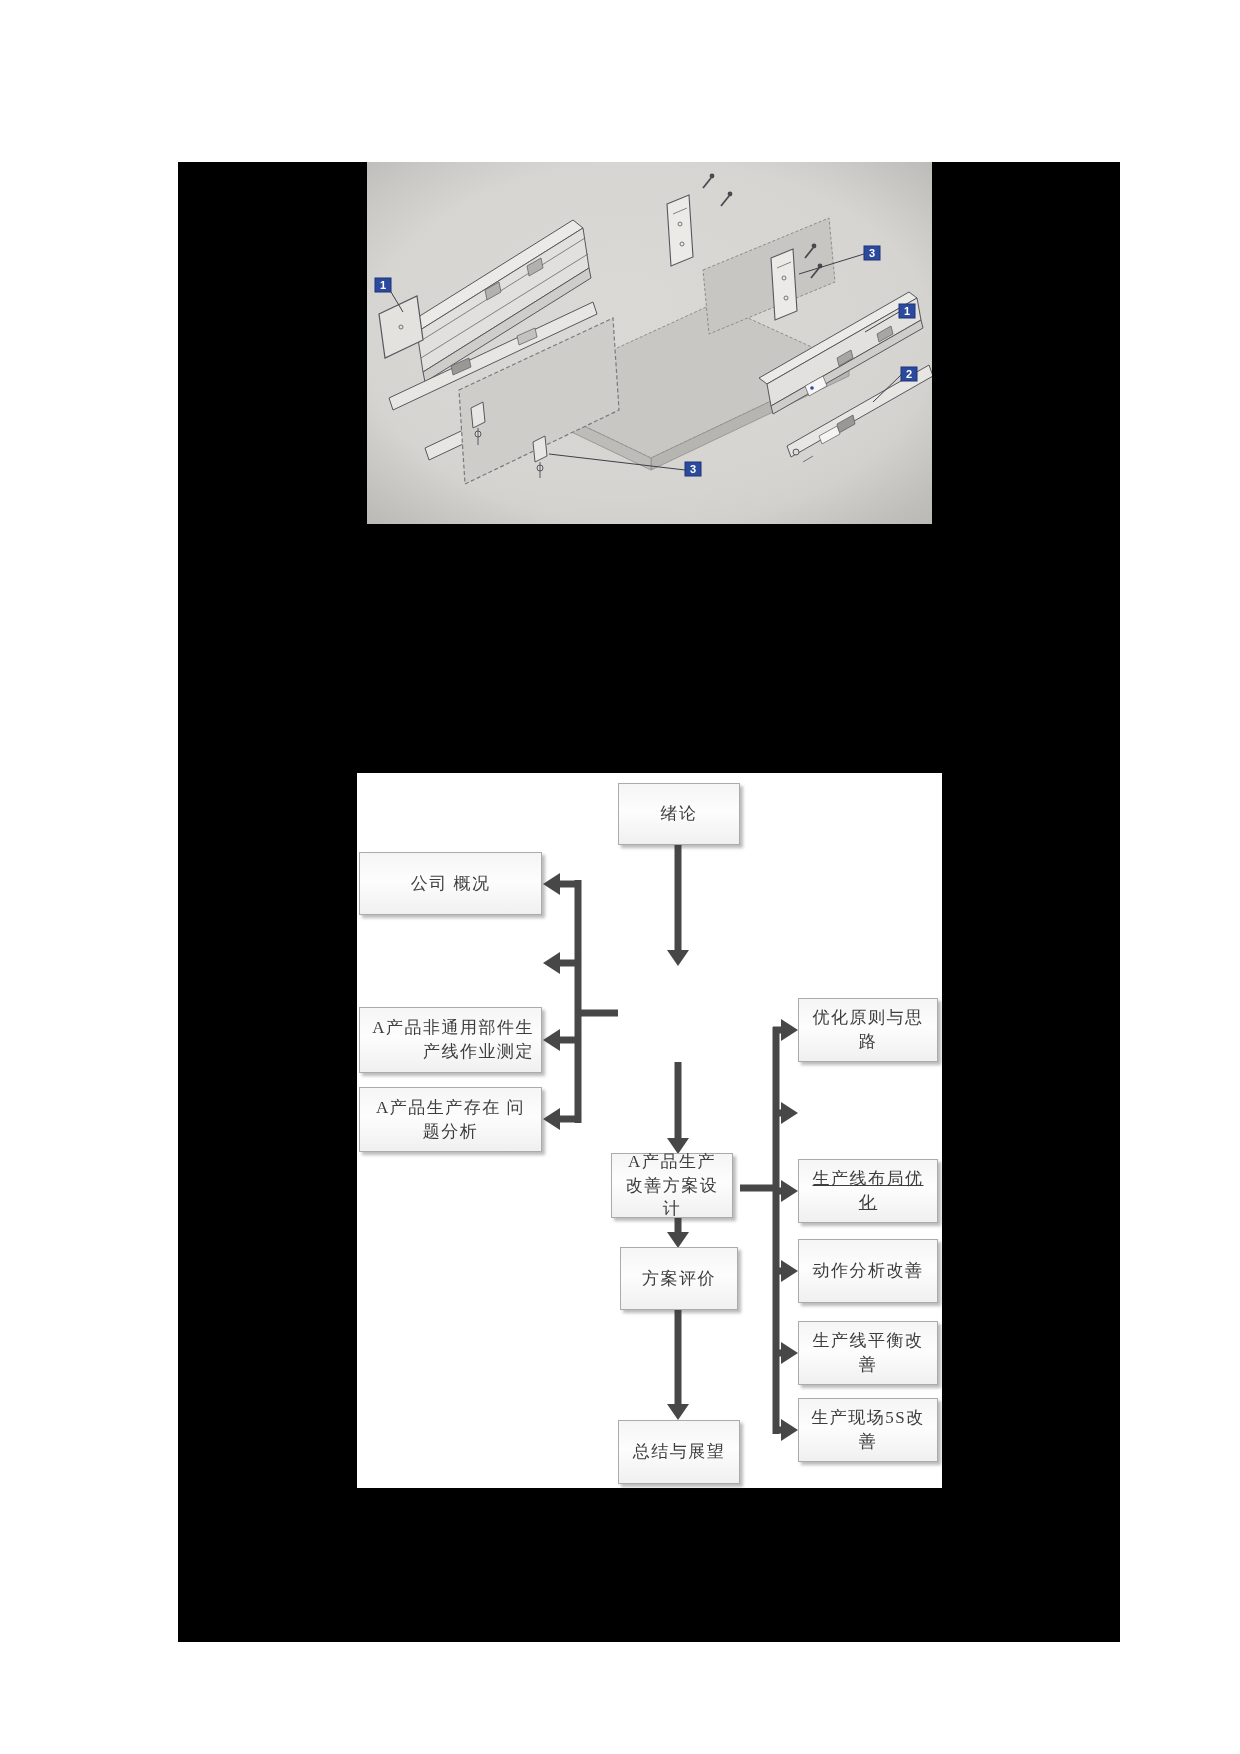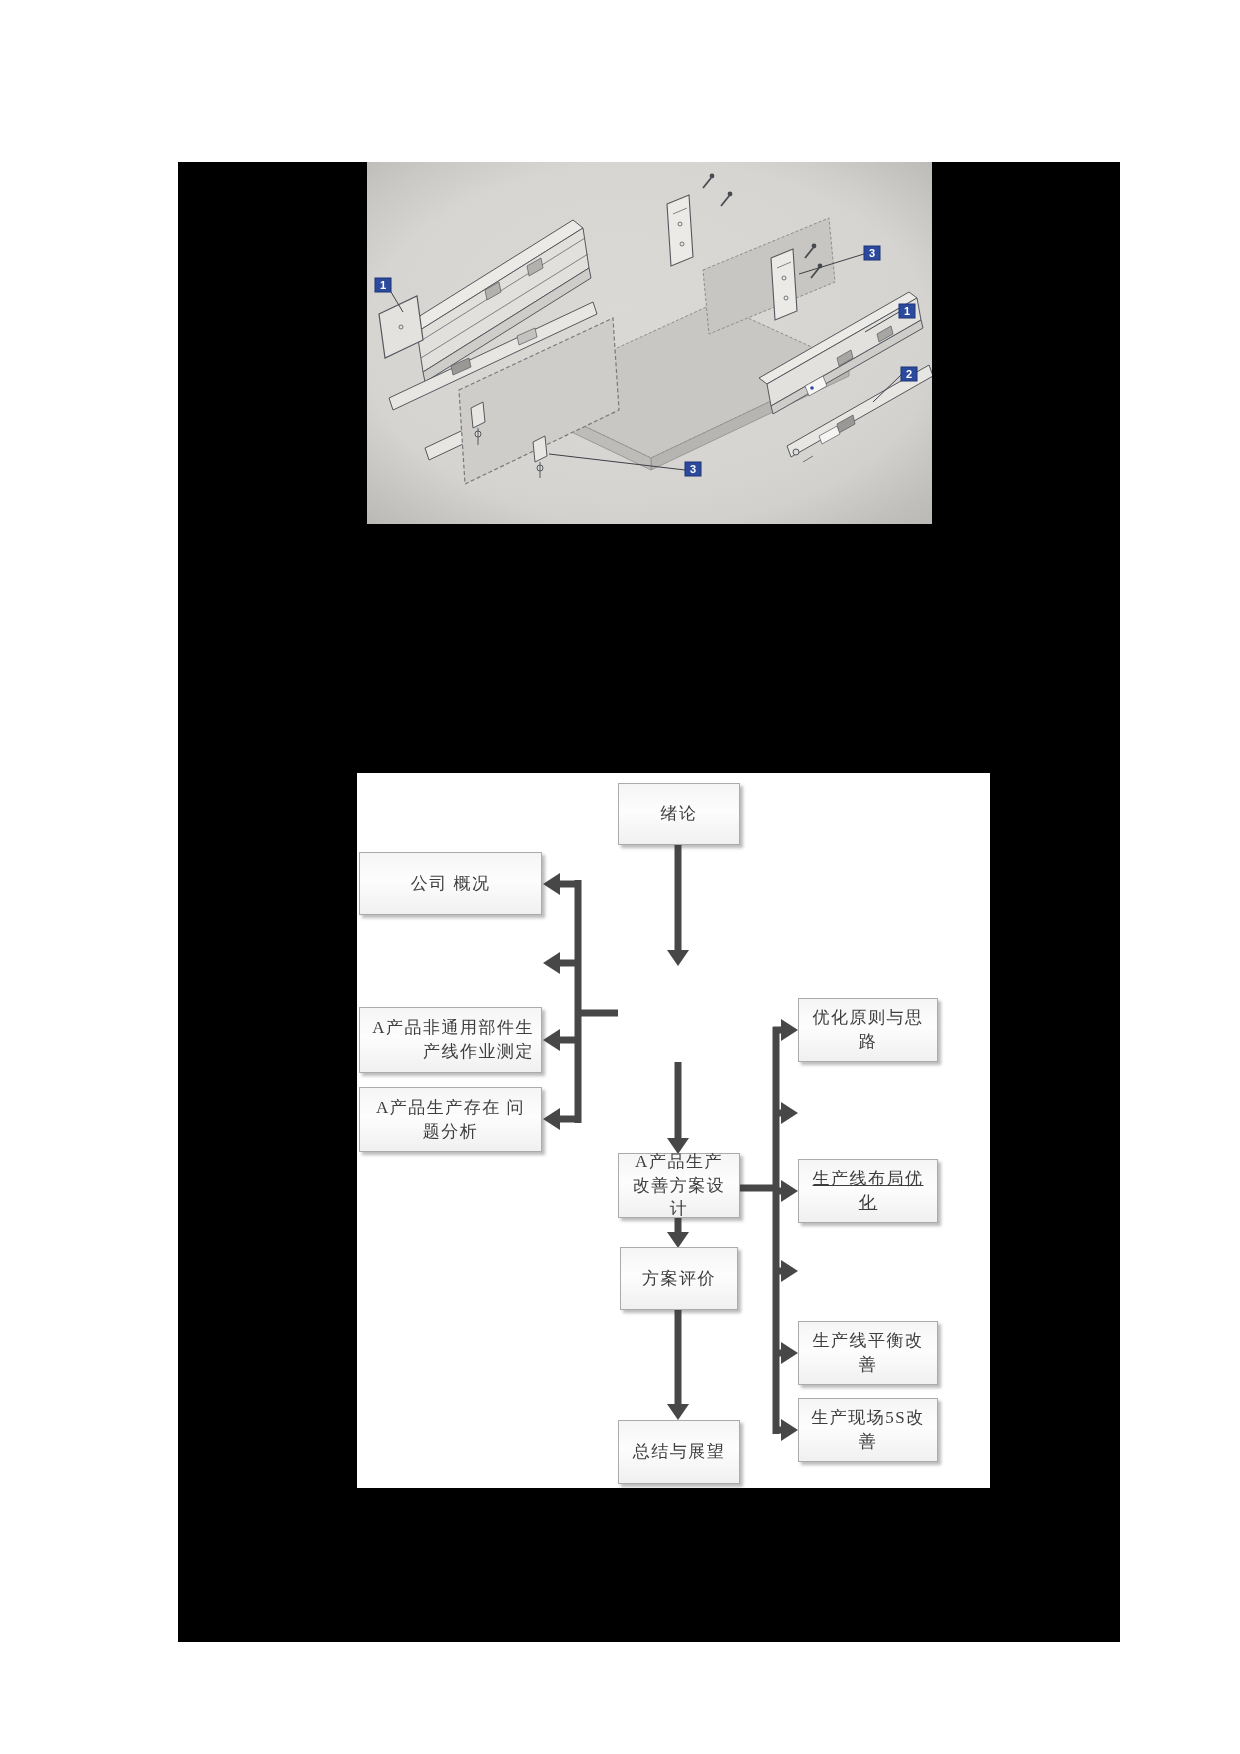--- a/index.html
+++ b/index.html
@@ -10,37 +10,36 @@
   .black-canvas{
     position:absolute;left:178px;top:162px;width:942px;height:1480px;
     background:#000000;
   }
   .photo{
     position:absolute;left:367px;top:162px;width:565px;height:362px;
   }
   .flow-panel{
     position:absolute;left:357px;top:773px;width:585px;height:715px;
     background:#ffffff;
-    padding-left:48px;
   }
   .connectors{position:absolute;left:0;top:0;width:585px;height:715px;}
   .node{
     position:absolute;box-sizing:border-box;
     border:1px solid #ababab;
     background:linear-gradient(180deg,#f5f5f5 0%,#fdfdfd 45%,#f0f0f0 100%);
     box-shadow:3px 3px 3px rgba(60,60,60,0.35);
     display:flex;align-items:center;justify-content:center;
     text-align:center;color:#3d3d3d;font-size:17px;line-height:1.4;
     letter-spacing:1.5px;padding:2px 7px;
     font-family:"Liberation Serif", serif;
   }
   
   .n-intro              {left:261px;top:10px; width:122px;height:62px;}
   .n-current-state      {left:261px;top:192px;width:122px;height:97px;}
-  .n-improvement-design {left:261px;top:380px;width:122px;height:65px;}
+  .n-improvement-design {left:254px;top:380px;width:122px;height:65px;}
   .n-evaluation         {left:263px;top:474px;width:118px;height:63px;}
   .n-summary            {left:261px;top:647px;width:122px;height:64px;}
   
   .n-company-overview   {left:2px;  top:79px; width:183px;height:63px;}
   .n-process-analysis   {left:2px;  top:159px;width:183px;height:62px;}
   .n-work-measurement   {left:2px;  top:234px;width:183px;height:66px;text-align:right;}
   .n-problems           {left:2px;  top:314px;width:183px;height:65px;}
   
   .n-principles         {left:441px;top:225px;width:140px;height:64px;}
   .n-equipment          {left:441px;top:308px;width:140px;height:64px;}
@@ -236,15 +235,16 @@
   <div class="node n-improvement-design">A产品生产改善方案设计</div>
   <div class="node n-evaluation">方案评价</div>
   <div class="node n-summary">总结与展望</div>
 
   <div class="node n-company-overview">公司 概况</div>
   <div class="node n-work-measurement">A产品非通用部件生产线作业测定</div>
   <div class="node n-problems">A产品生产存在 问题分析</div>
 
   <div class="node n-principles">优化原则与思路</div>
   <div class="node n-layout">生产线布局优化</div>
+  <div class="node n-motion">动作分析改善</div>
   <div class="node n-balancing">生产线平衡改善</div>
   <div class="node n-s5">生产现场5S改善</div>
 </div>
 
 </body></html>

